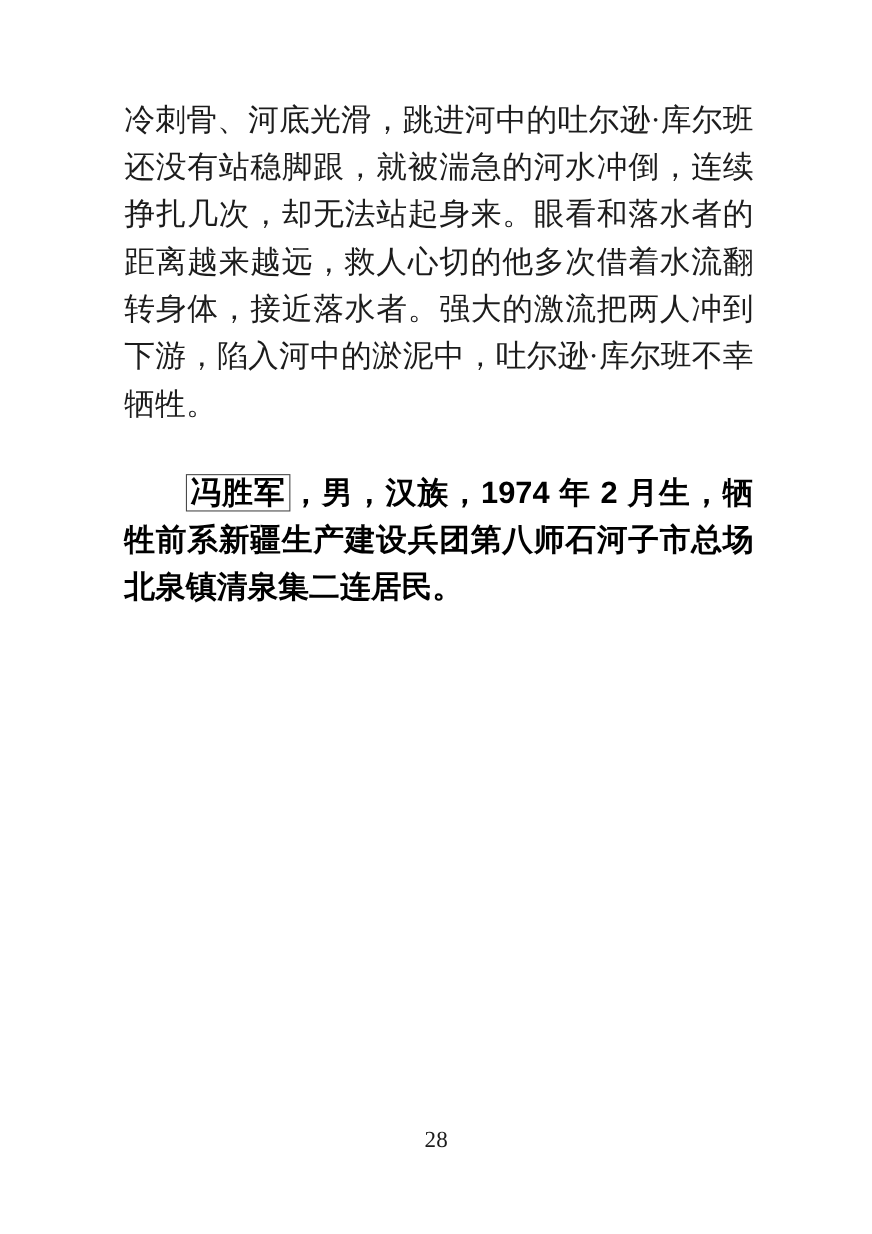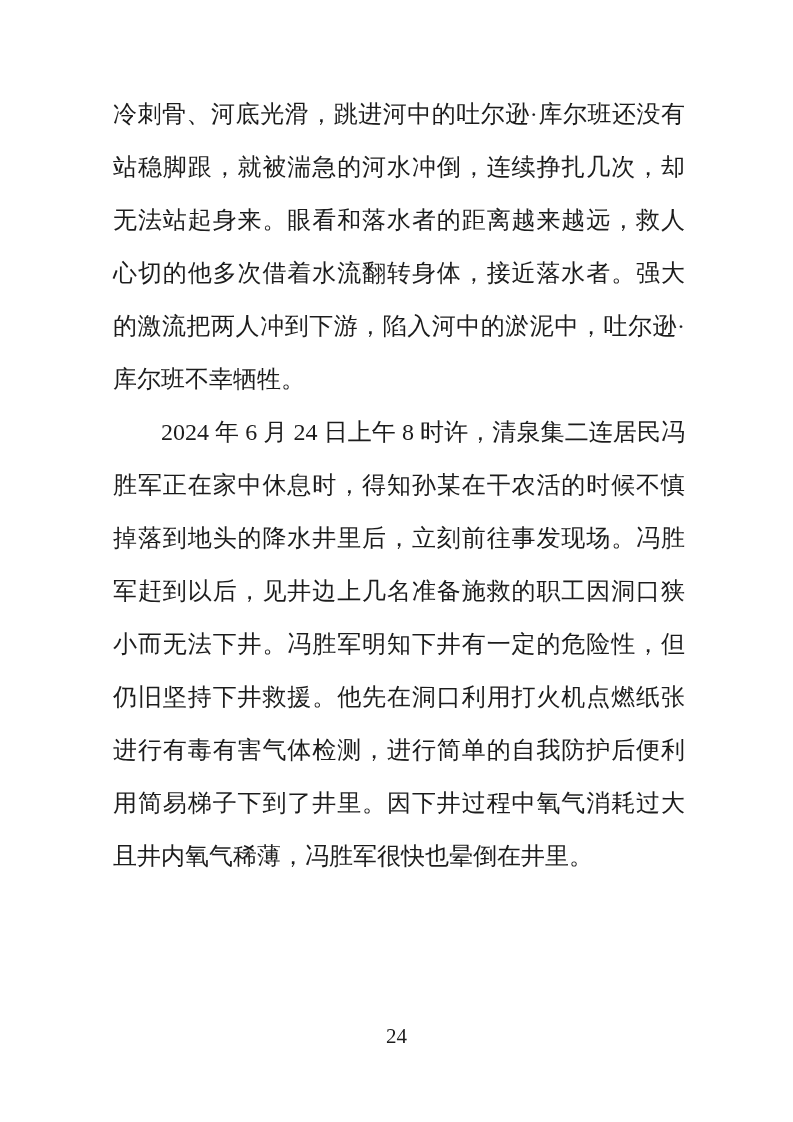--- a/index.html
+++ b/index.html
@@ -14,22 +14,22 @@
     background: #ffffff;
     overflow: hidden;
     font-family: "Liberation Serif", "DejaVu Serif", serif;
     color: #1c1c1c;
   }
   .content {
     position: absolute;
     left: 113px;
     top: 88px;
     width: 572px;
-    font-size: 24px;
-    line-height: 53px;
+    font-size: 28px;
+    line-height: 43px;
     text-align: justify;
   }
   .content p {
     margin: 0;
     padding: 0;
     text-indent: 2em;
   }
   .content p.no-indent {
     text-indent: 0;
   }
@@ -55,20 +55,20 @@
   }
 </style>
 </head>
 <body>
 
 <div class="page">
   <div class="content">
 
     <p class="no-indent">冷刺骨、河底光滑，跳进河中的吐尔逊·库尔班还没有站稳脚跟，就被湍急的河水冲倒，连续挣扎几次，却无法站起身来。眼看和落水者的距离越来越远，救人心切的他多次借着水流翻转身体，接近落水者。强大的激流把两人冲到下游，陷入河中的淤泥中，吐尔逊·库尔班不幸牺牲。</p>
 
+    <p class="profile-heading"><span class="boxed-name">冯胜军</span><span>，男，汉族，1974 年 2 月生，牺牲前系新疆生产建设兵团第八师石河子市总场北泉镇清泉集二连居民。</span></p>
 
-    <p>2024 年 6 月 24 日上午 8 时许，清泉集二连居民冯胜军正在家中休息时，得知孙某在干农活的时候不慎掉落到地头的降水井里后，立刻前往事发现场。冯胜军赶到以后，见井边上几名准备施救的职工因洞口狭小而无法下井。冯胜军明知下井有一定的危险性，但仍旧坚持下井救援。他先在洞口利用打火机点燃纸张进行有毒有害气体检测，进行简单的自我防护后便利用简易梯子下到了井里。因下井过程中氧气消耗过大且井内氧气稀薄，冯胜军很快也晕倒在井里。</p>
 
 
   </div>
 
-  <div class="footer">24</div>
+  <div class="footer">28</div>
 </div>
 
 </body></html>

